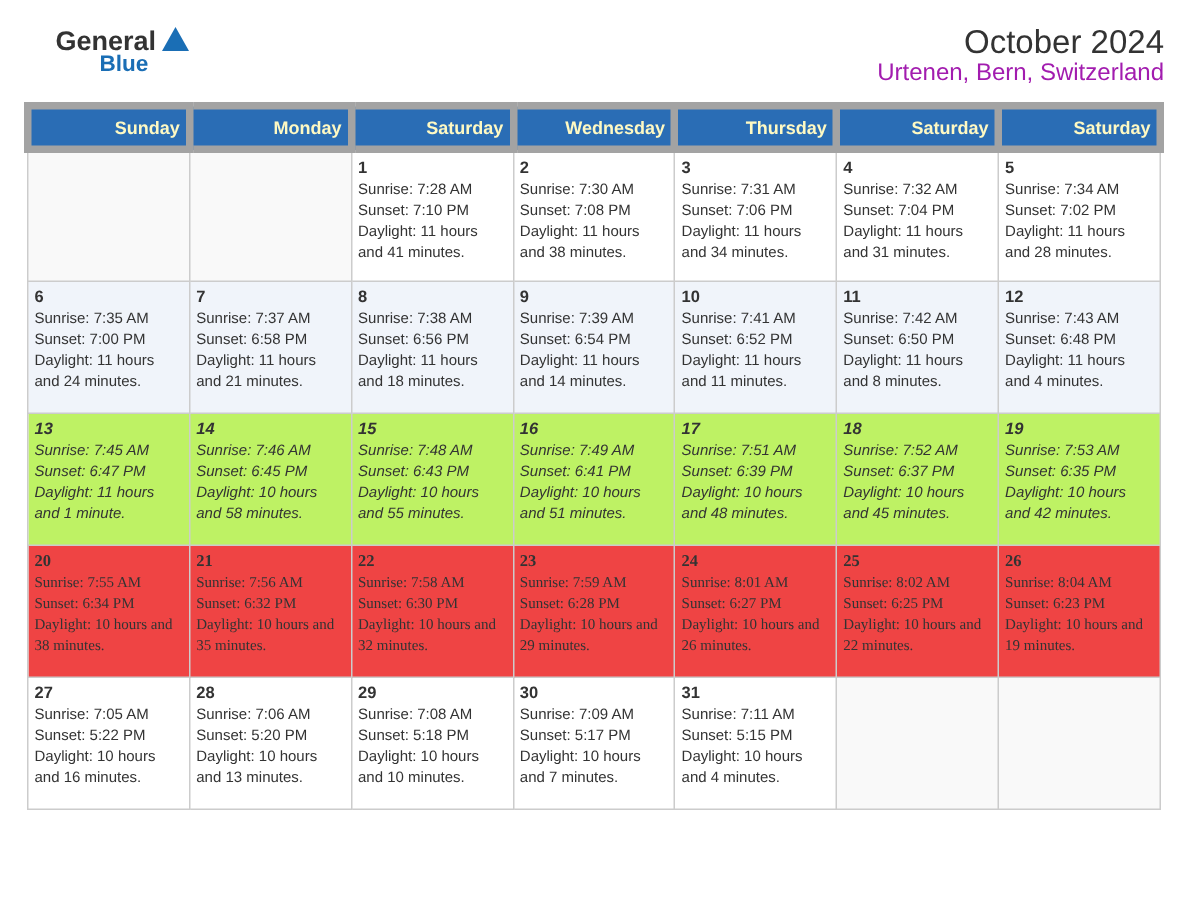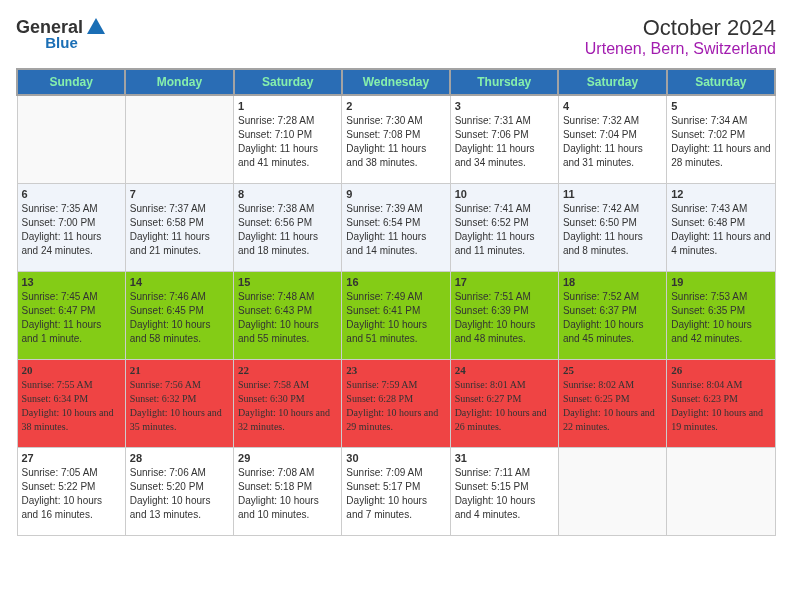--- a/index.html
+++ b/index.html
@@ -20,20 +20,21 @@
     .header {
       display: flex;
       justify-content: space-between;
       align-items: flex-start;
       margin-bottom: 10px;
     }
     .logo {
       display: flex;
       align-items: center;
       gap: 2px;
+      margin-left: 21px;
     }
     .logo-text-general {
       font-size: 18px;
       font-weight: bold;
       color: #333;
     }
     .logo-text-blue {
       font-size: 15px;
       font-weight: bold;
       color: #1a6eb5;
@@ -56,26 +57,26 @@
       font-size: 16px;
       color: #a21caf;
     }
     table {
       width: 100%;
       border-collapse: collapse;
       table-layout: fixed;
     }
     thead tr th {
       background-color: #2a6db5;
-      color: #86efac;
+      color: #fef9c3;
       font-size: 12px;
       font-weight: bold;
       padding: 5px 4px;
-      border: 2px solid #a3a3a3;
-      text-align: center;
+      border: 5px solid #a3a3a3;
+      text-align: right;
     }
     tbody tr td {
       border: 1px solid #ccc;
       vertical-align: top;
       padding: 4px;
       font-size: 9.5px;
       color: #333;
       height: 88px;
     }
     tbody tr td .day-num {
@@ -222,21 +223,21 @@
           </td>
           <td>
             <span class="day-num">12</span>
             <div class="day-info">
               <div>Sunrise: 7:43 AM</div>
               <div>Sunset: 6:48 PM</div>
               <div>Daylight: 11 hours and 4 minutes.</div>
             </div>
           </td>
         </tr>
-        <tr style="background: #84cc16;">
+        <tr style="background: #bef264; font-style: italic;">
           <td>
             <span class="day-num">13</span>
             <div class="day-info">
               <div>Sunrise: 7:45 AM</div>
               <div>Sunset: 6:47 PM</div>
               <div>Daylight: 11 hours and 1 minute.</div>
             </div>
           </td>
           <td>
             <span class="day-num">14</span>

